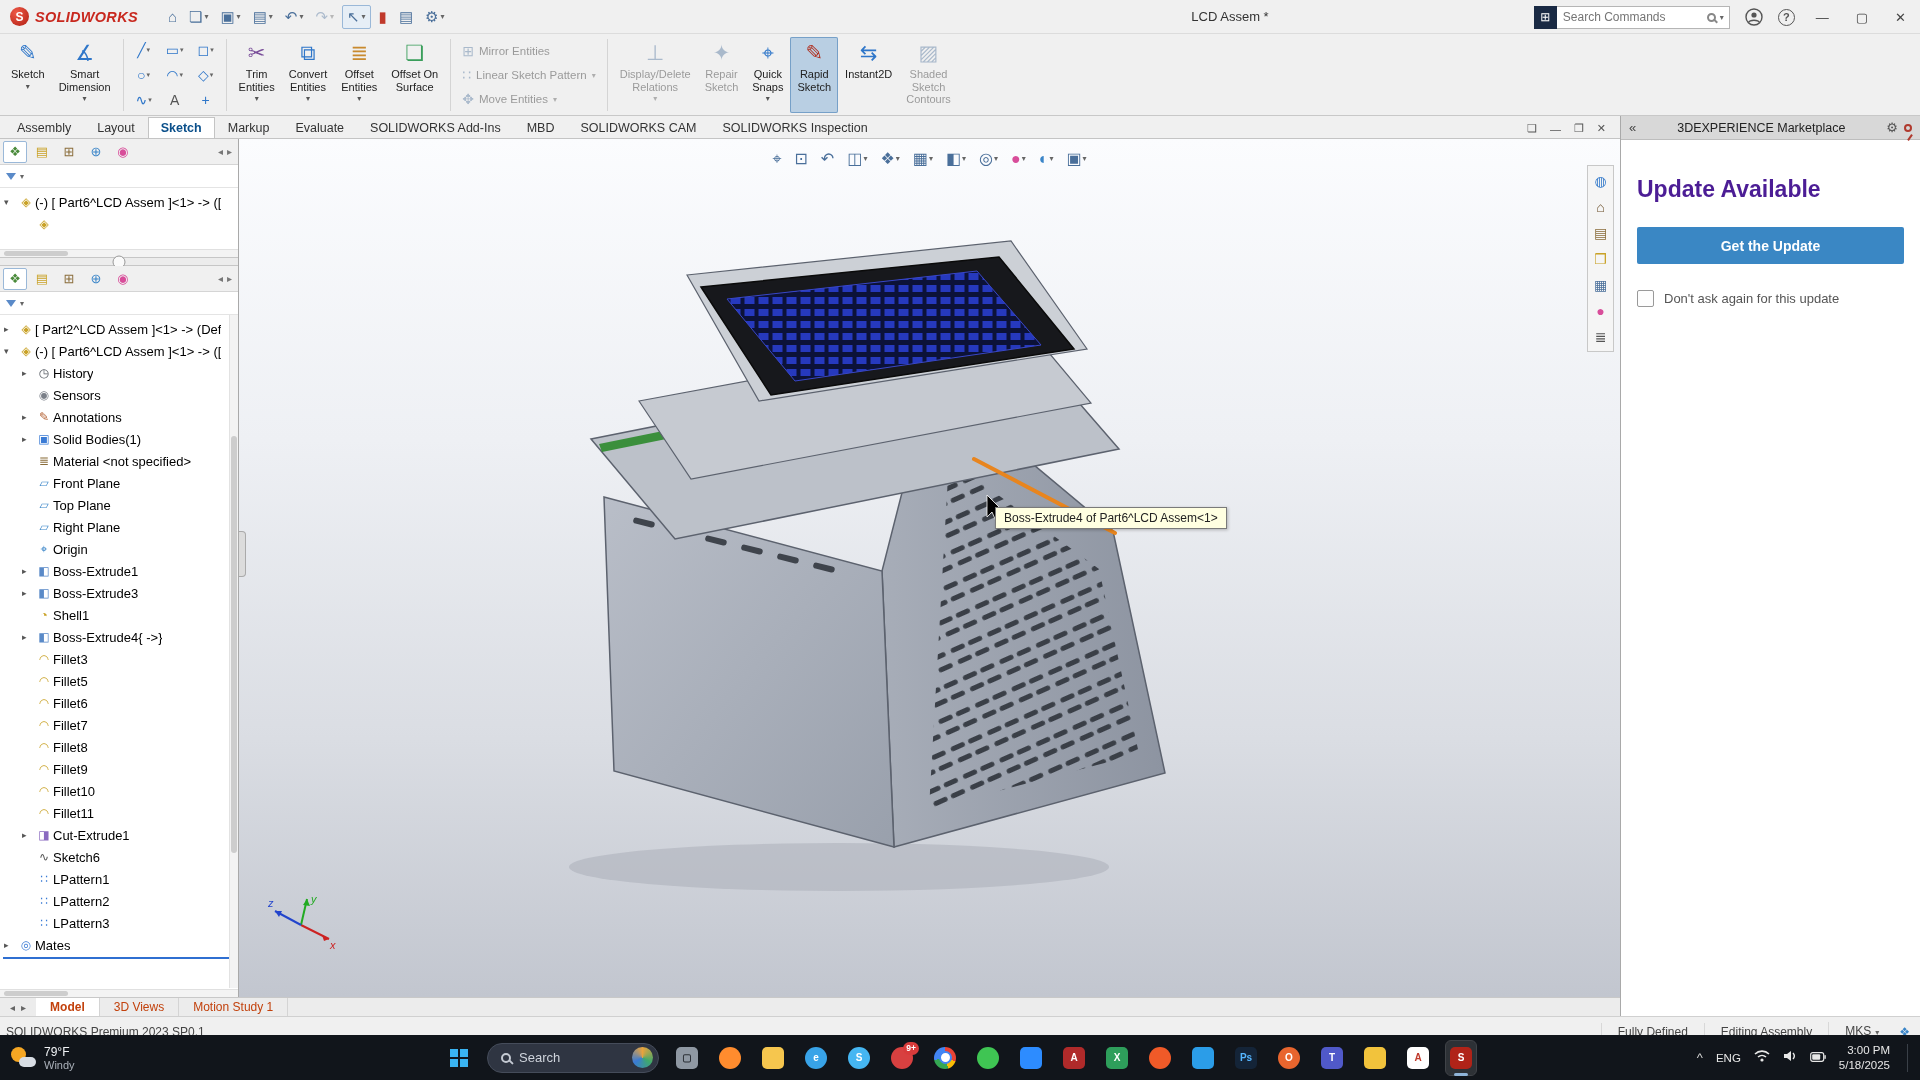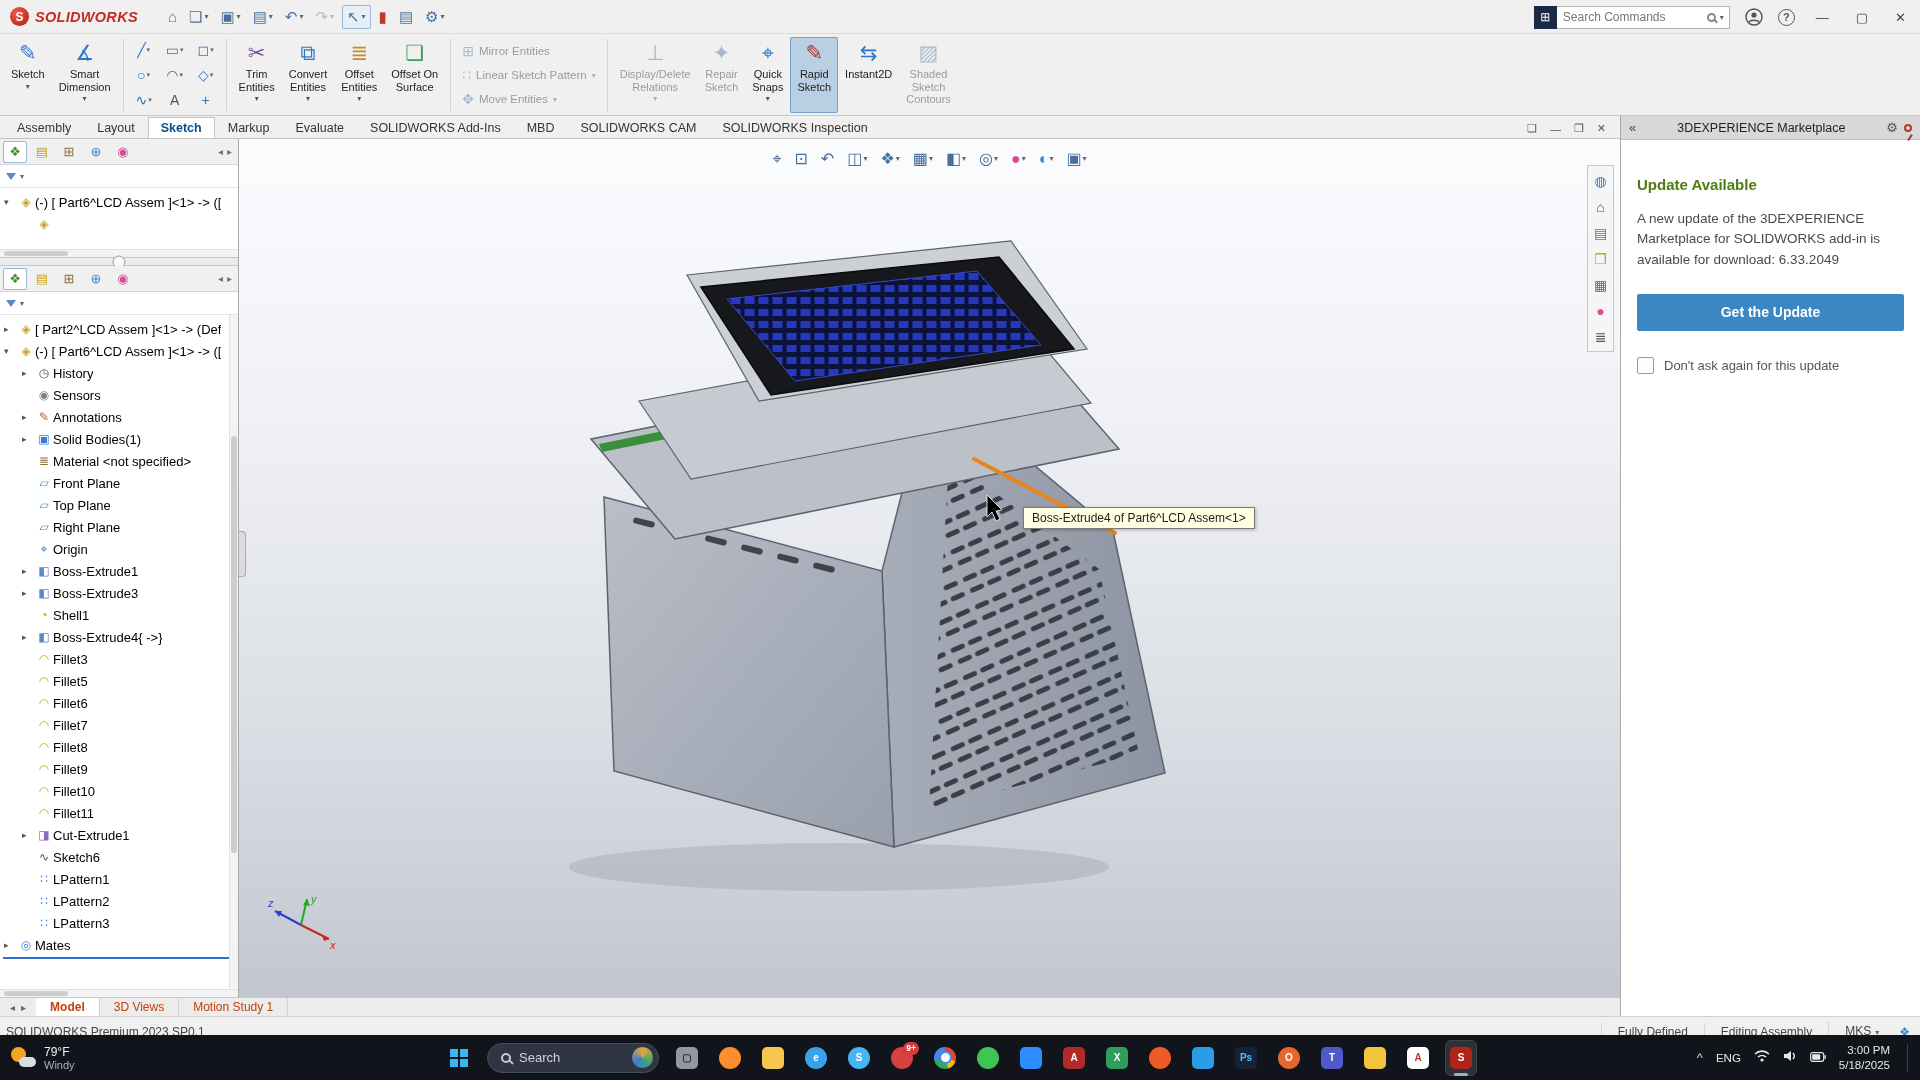--- a/index.html
+++ b/index.html
@@ -88,33 +88,33 @@
   .lp-vscroll .thumb { position:absolute; top:18%; left:1px; width:6px; height:62%; background:#cdcdcd; border-radius:3px; }
 
   
   .viewport { position:absolute; top:139px; left:239px; width:1381px; height:858px; background:linear-gradient(180deg,#fbfcfe 0%,#eef0f4 35%,#dadde3 70%,#c2c6cf 100%); overflow:hidden; }
   .headsup { position:absolute; top:8px; left:50%; transform:translateX(-50%); display:flex; align-items:center; gap:7px; }
   .hicon { display:flex; align-items:center; gap:1px; padding:2px 3px; }
   .hicon .g { font-size:16px; color:var(--c,#4a6f9a); }
   .hicon .c { font-size:8px; color:#666; }
   .panestrip { position:absolute; right:6px; top:26px; width:27px; background:#f5f5f5; border:1px solid #c8c8c8; display:flex; flex-direction:column; align-items:center; padding:3px 0; gap:3px; }
   .pstab { width:23px; height:23px; display:flex; align-items:center; justify-content:center; font-size:14px; color:var(--c,#666); }
-  .tooltip { position:absolute; left:756px; top:368px; background:#ffffe1; border:1px solid #7a7a7a; padding:3px 8px; font-size:12px; color:#222; white-space:nowrap; box-shadow:1px 1px 3px rgba(0,0,0,.25);margin-left:28px; }
+  .tooltip { position:absolute; left:756px; top:368px; background:#ffffe1; border:1px solid #7a7a7a; padding:3px 8px; font-size:12px; color:#222; white-space:nowrap; box-shadow:1px 1px 3px rgba(0,0,0,.25); }
   .vp-handle { position:absolute; left:0; top:392px; width:7px; height:46px; background:#dcdcdc; border:1px solid #aaa; border-left:none; border-radius:0 4px 4px 0; }
 
   
   .taskpane { position:absolute; top:116px; right:0; width:300px; height:900px; background:#fff; border-left:1px solid #a9a9a9; }
   .tp-header { height:24px; background:#d8d8d8; border-bottom:1px solid #bdbdbd; display:flex; align-items:center; padding:0 8px; gap:6px; }
   .tp-collapse { font-size:13px; color:#444; }
   .tp-title { flex:1; text-align:center; font-size:12.5px; color:#222; }
   .tp-gear { font-size:13px; color:#555; }
   .pin { width:8px; height:8px; border:2px solid #b03a2e; border-radius:50%; position:relative; }
   .pin::after { content:""; position:absolute; width:2px; height:7px; background:#b03a2e; left:3px; top:8px; transform:rotate(35deg); }
   .tp-body { padding:36px 16px 0 16px; }
-  .tp-heading { font-size:15px; font-weight:bold; color:#4d7c0f; }
+  .tp-heading { font-size:23px; font-weight:bold; color:#4c1d95; }
   .tp-text { margin-top:16px; font-size:13.5px; line-height:1.5; color:#4a4a4a; }
   .tp-btn { width:100%; height:37px; margin-top:24px; font-size:14px; display:flex; align-items:center; justify-content:center; border-radius:2px; }
   .tp-btn.primary { color:#fff; border:none; }
   .tp-btn.secondary { background:#fff; border:1px solid #b5b5b5; color:#333; margin-top:16px; }
   .tp-check { display:flex; align-items:center; gap:10px; margin-top:26px; }
   .cb { width:17px; height:17px; border:1px solid #999; background:#fdfdfd; border-radius:2px; flex:none; }
   .cb-label { font-size:13px; color:#555; }
 
   
   .doctabs { position:absolute; top:997px; left:0; width:1620px; height:19px; background:#ececec; border-top:1px solid #c8c8c8; display:flex; align-items:stretch; }
@@ -214,20 +214,21 @@
           <span class="g" style="color:var(--c,#4a6f9a)">▤</span>
 
         </span>
 
         <span class="qa-icon" data-name="options-gear-icon">
           <span class="g" style="color:var(--c,#4a6f9a)">⚙</span>
           <span class="c" data-name="dropdown-caret">▾</span>
         </span>
 
     </div>
+    <div class="doc-title" data-name="document-title">LCD Assem *</div>
     <div class="tb-right" data-name="titlebar-right-cluster">
       <div class="searchbox" data-name="command-search">
         <span class="search-scope" data-name="search-scope-icon">⊞</span>
         <input data-name="search-commands-input" placeholder="Search Commands" style="">
         <span class="mag" data-name="search-icon"></span>
         <span class="sb-caret" data-name="search-caret-icon">▾</span>
       </div>
       <span class="user-ic" data-name="user-account-icon">
         <svg width="18" height="18" viewBox="0 0 18 18">
             <circle cx="9" cy="9" r="8" fill="none" stroke="#555" stroke-width="1.4"></circle>
@@ -837,21 +838,20 @@
 
   <div class="taskpane" data-name="task-pane">
     <div class="tp-header" data-name="task-pane-header">
       <span class="tp-collapse" data-name="collapse-pane-icon">«</span>
       <span class="tp-title" data-name="task-pane-title">3DEXPERIENCE Marketplace</span>
       <span class="tp-gear" data-name="pane-settings-gear-icon">⚙</span>
       <span class="pin" data-name="pin-icon"></span>
     </div>
     <div class="tp-body" data-name="marketplace-update-panel">
       <div class="tp-heading" data-name="update-heading">Update Available</div>
-      <div class="tp-text" data-name="update-description">A new update of the 3DEXPERIENCE Marketplace for SOLIDWORKS add-in is available for download: 6.33.2049</div>
       <div class="tp-btn primary" data-name="get-update-button" style="background:#3a87c4;font-weight:bold;">Get the Update</div>
       <div class="tp-check" data-name="dont-ask-row">
         <span class="cb" data-name="dont-ask-checkbox"></span>
         <span class="cb-label" data-name="dont-ask-label">Don't ask again for this update</span>
       </div>
     </div>
   </div>
 
   <div class="doctabs" data-name="document-tabs">
     <span class="dt-arrows">

